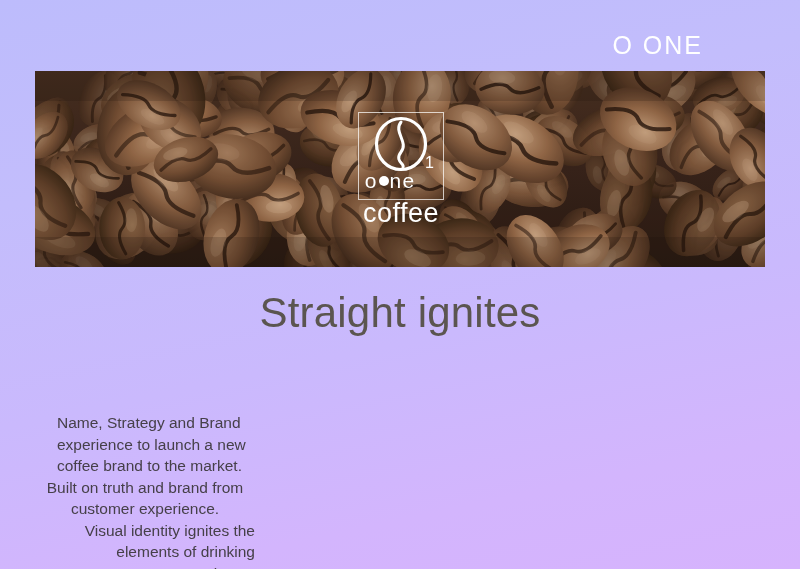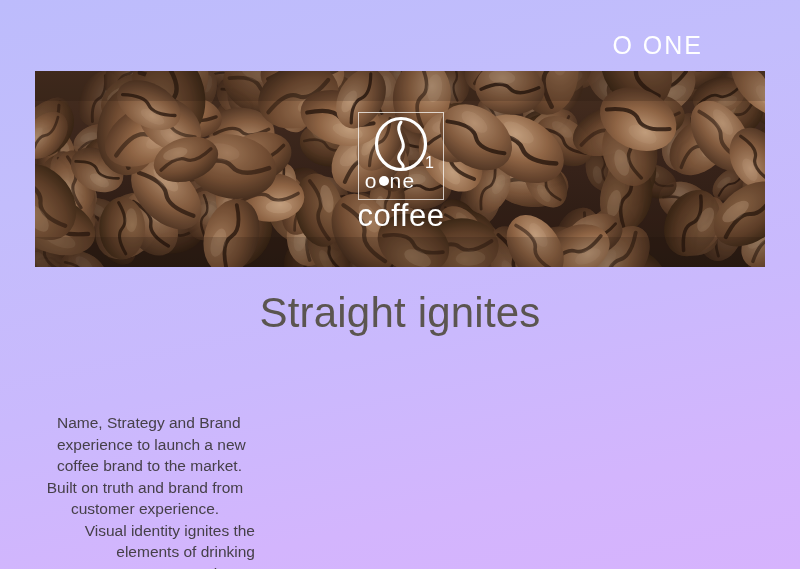--- a/index.html
+++ b/index.html
@@ -102,21 +102,21 @@
     vertical-align: middle;
     margin: 0 1px 2px 1px;
   }
   .logo-coffee {
     position: absolute;
     left: -4px;
     top: 100px;
     width: 140px;
     text-align: center;
     color: #ffffff;
-    font-size: 31px;
+    font-size: 27px;
     font-weight: 300;
     letter-spacing: 0.5px;
     line-height: 1;
     white-space: pre;
   }
 
   
   .headline {
     position: absolute;
     left: 0;

